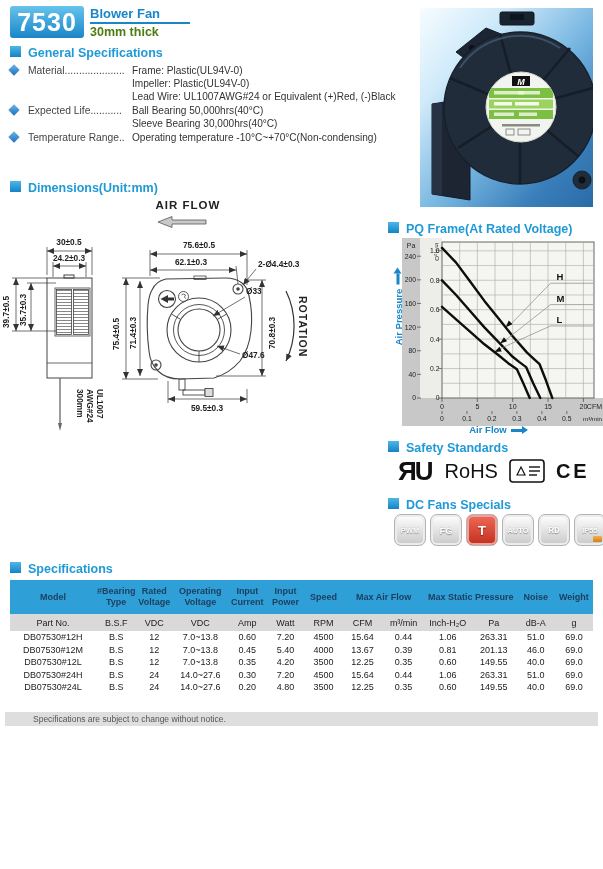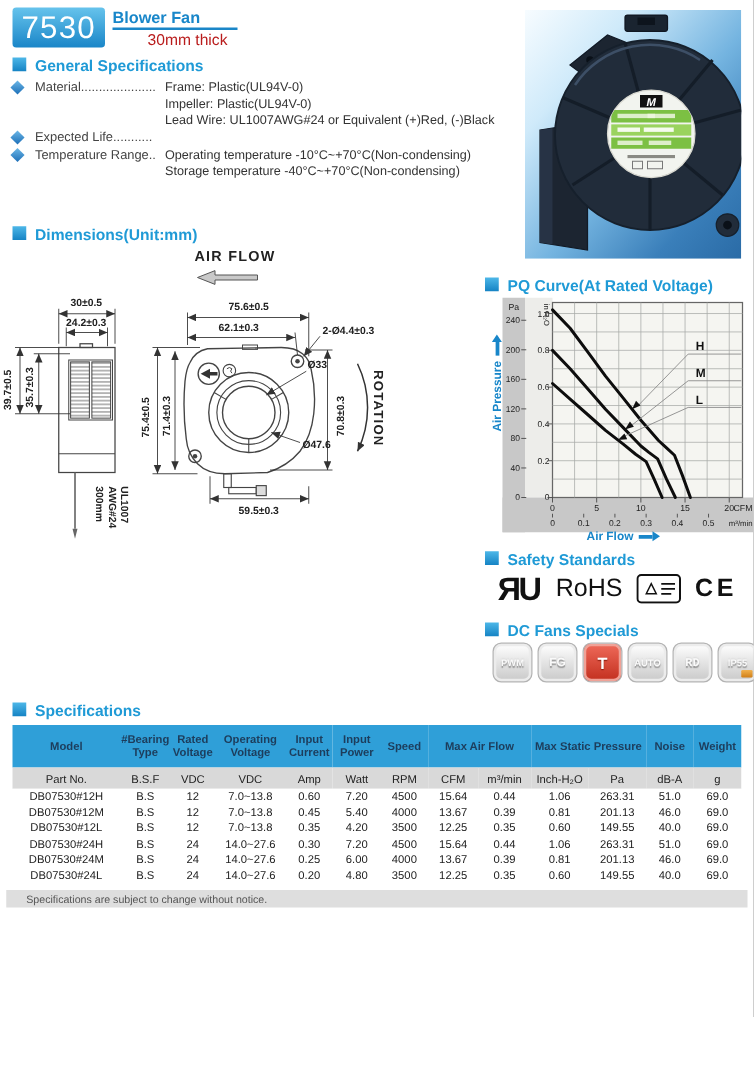--- a/index.html
+++ b/index.html
@@ -3,25 +3,25 @@
 <meta charset="utf-8">
 <style>
   html,body{margin:0;padding:0;background:#888;}
   .page{position:relative;width:603px;height:869px;background:#fff;overflow:hidden;
         font-family:"Liberation Sans",sans-serif;color:#222;margin:0 auto;}
   .abs{position:absolute;}
 
   
   .model-box{position:absolute;left:10px;top:6px;width:74px;height:32px;border-radius:3px;
     background:linear-gradient(#66c3ec,#1a86c8);display:flex;align-items:center;justify-content:center;}
-  .model-box span{color:#fff;font-size:25px;font-weight:normal;letter-spacing:1px;}
+  .model-box span{color:#fff;font-size:25px;font-weight:bold;letter-spacing:1px;}
   .model-sub{position:absolute;left:90px;top:6px;width:120px;}
   .product-name{color:#1886c9;font-weight:bold;font-size:13px;line-height:15px;}
   .model-rule{height:0;border-bottom:2px solid #1a86c8;margin:1px 0 1px 0;width:100px;}
-  .product-thickness{color:#b91c1c;font-weight:normal;font-size:12.5px;text-align:center;}
+  .product-thickness{color:#4d7c0f;font-weight:bold;font-size:12.5px;}
 
   
   .sec{position:absolute;display:flex;align-items:flex-start;}
   .sec .sq{width:11px;height:11px;background:linear-gradient(#4db7e8,#1583c4);margin-right:7px;}
   .sec .t{color:#1f9ad6;font-weight:bold;font-size:12.5px;white-space:nowrap;}
 
   
   #gs-rows{position:absolute;left:10px;top:64px;width:585px;}
   .gsrow{display:flex;align-items:flex-start;margin-bottom:1px;}
   .dia{width:18px;padding-top:2px;flex:0 0 18px;}
@@ -65,21 +65,21 @@
     background:linear-gradient(#f2b14e,#d07f17);}
 
   
   #spec-table{position:absolute;left:10px;top:580px;width:583px;border-collapse:collapse;table-layout:fixed;}
   #spec-table th,#spec-table td{padding:0;text-align:center;}
   #spec-table thead tr.h1 th{background:#2f9fd8;color:#1d3d5c;font-size:9px;font-weight:bold;
     height:34px;line-height:11px;vertical-align:middle;}
   #spec-table thead tr.h2 th{background:#d9d9d9;color:#222;font-size:9px;font-weight:normal;height:17px;margin-top:16px;}
   #spec-table tbody td{font-size:9px;color:#222;height:12.5px;background:#fff;}
   .footnote{position:absolute;left:5px;top:712px;width:593px;height:14px;background:#dedede;
-    font-size:8.5px;color:#555;line-height:14px;padding-left:16px;box-sizing:border-box;}
+    font-size:8.5px;color:#555;line-height:14px;padding-left:28px;box-sizing:border-box;}
 </style>
 </head>
 <body>
 
 <div class="page">
 
   <div class="model-box">
     <span>7530</span>
   </div>
   <div class="model-sub">
@@ -103,30 +103,31 @@
           <div>Impeller: Plastic(UL94V-0)</div>
           <div>Lead Wire: UL1007AWG#24 or Equivalent (+)Red, (-)Black</div>
         </div>
       </div>
       <div class="gsrow">
         <span class="dia">
           <i></i>
         </span>
         <span class="gslabel">Expected Life...........</span>
         <div class="gslines">
+          <div>Ball Bearing 50,000hrs(40°C)</div>
+          <div>Sleeve Bearing 30,000hrs(40°C)</div>
         </div>
       </div>
       <div class="gsrow">
         <span class="dia">
           <i></i>
         </span>
         <span class="gslabel">Temperature Range..</span>
         <div class="gslines">
           <div>Operating temperature  -10°C~+70°C(Non-condensing)</div>
-          <div>Storage temperature  -40°C~+70°C(Non-condensing)</div>
         </div>
       </div>
     </div>
 
   <div class="sec" style="left:10px;top:181px">
     <span class="sq"></span>
     <span class="t">Dimensions(Unit:mm)</span>
   </div>
 
   <svg class="abs" style="left:0;top:193px" width="395" height="372" viewBox="0 0 395 372">
@@ -282,21 +283,21 @@
         <rect x="99" y="104.5" width="18" height="3.5" fill="#eef6e2" opacity="0.85"></rect>
         <rect x="82" y="116" width="38" height="2.5" fill="#8a8a84"></rect>
         <rect x="86" y="121" width="8" height="6" fill="none" stroke="#777" stroke-width="0.8"></rect>
         <rect x="98" y="121" width="12" height="6" fill="none" stroke="#777" stroke-width="0.8"></rect>
       </g>
     </g>
   </svg>
 
   <div class="sec" style="left:388px;top:222px">
     <span class="sq"></span>
-    <span class="t">PQ Curve(At Rated Voltage)</span>
+    <span class="t">PQ Frame(At Rated Voltage)</span>
   </div>
   <svg id="pq" class="abs" style="left:394px;top:238px" width="209" height="188" viewBox="0 0 209 188">
       <rect x="8" y="0" width="18" height="188" fill="#c8c8c8"></rect>
       <rect x="26" y="0" width="22" height="160" fill="#ededea"></rect>
       <rect x="8" y="160" width="201" height="28" fill="#c8c8c8"></rect>
       <rect x="48" y="4" width="152" height="156" fill="#f5f5f1" stroke="#666" stroke-width="1"></rect>
       <line x1="65.67441860465117" y1="4" x2="65.67441860465117" y2="160" stroke="#a7aaa7" stroke-width="0.6"></line>
       <line x1="83.34883720930233" y1="4" x2="83.34883720930233" y2="160" stroke="#a7aaa7" stroke-width="0.6"></line>
       <line x1="101.02325581395348" y1="4" x2="101.02325581395348" y2="160" stroke="#a7aaa7" stroke-width="0.6"></line>
       <line x1="118.69767441860465" y1="4" x2="118.69767441860465" y2="160" stroke="#a7aaa7" stroke-width="0.6"></line>
@@ -539,35 +540,20 @@
           <td>7.20</td>
           <td>4500</td>
           <td>15.64</td>
           <td>0.44</td>
           <td>1.06</td>
           <td>263.31</td>
           <td>51.0</td>
           <td>69.0</td>
         </tr>
         <tr>
-          <td>DB07530#24M</td>
-          <td>B.S</td>
-          <td>24</td>
-          <td>14.0~27.6</td>
-          <td>0.25</td>
-          <td>6.00</td>
-          <td>4000</td>
-          <td>13.67</td>
-          <td>0.39</td>
-          <td>0.81</td>
-          <td>201.13</td>
-          <td>46.0</td>
-          <td>69.0</td>
-        </tr>
-        <tr>
           <td>DB07530#24L</td>
           <td>B.S</td>
           <td>24</td>
           <td>14.0~27.6</td>
           <td>0.20</td>
           <td>4.80</td>
           <td>3500</td>
           <td>12.25</td>
           <td>0.35</td>
           <td>0.60</td>

